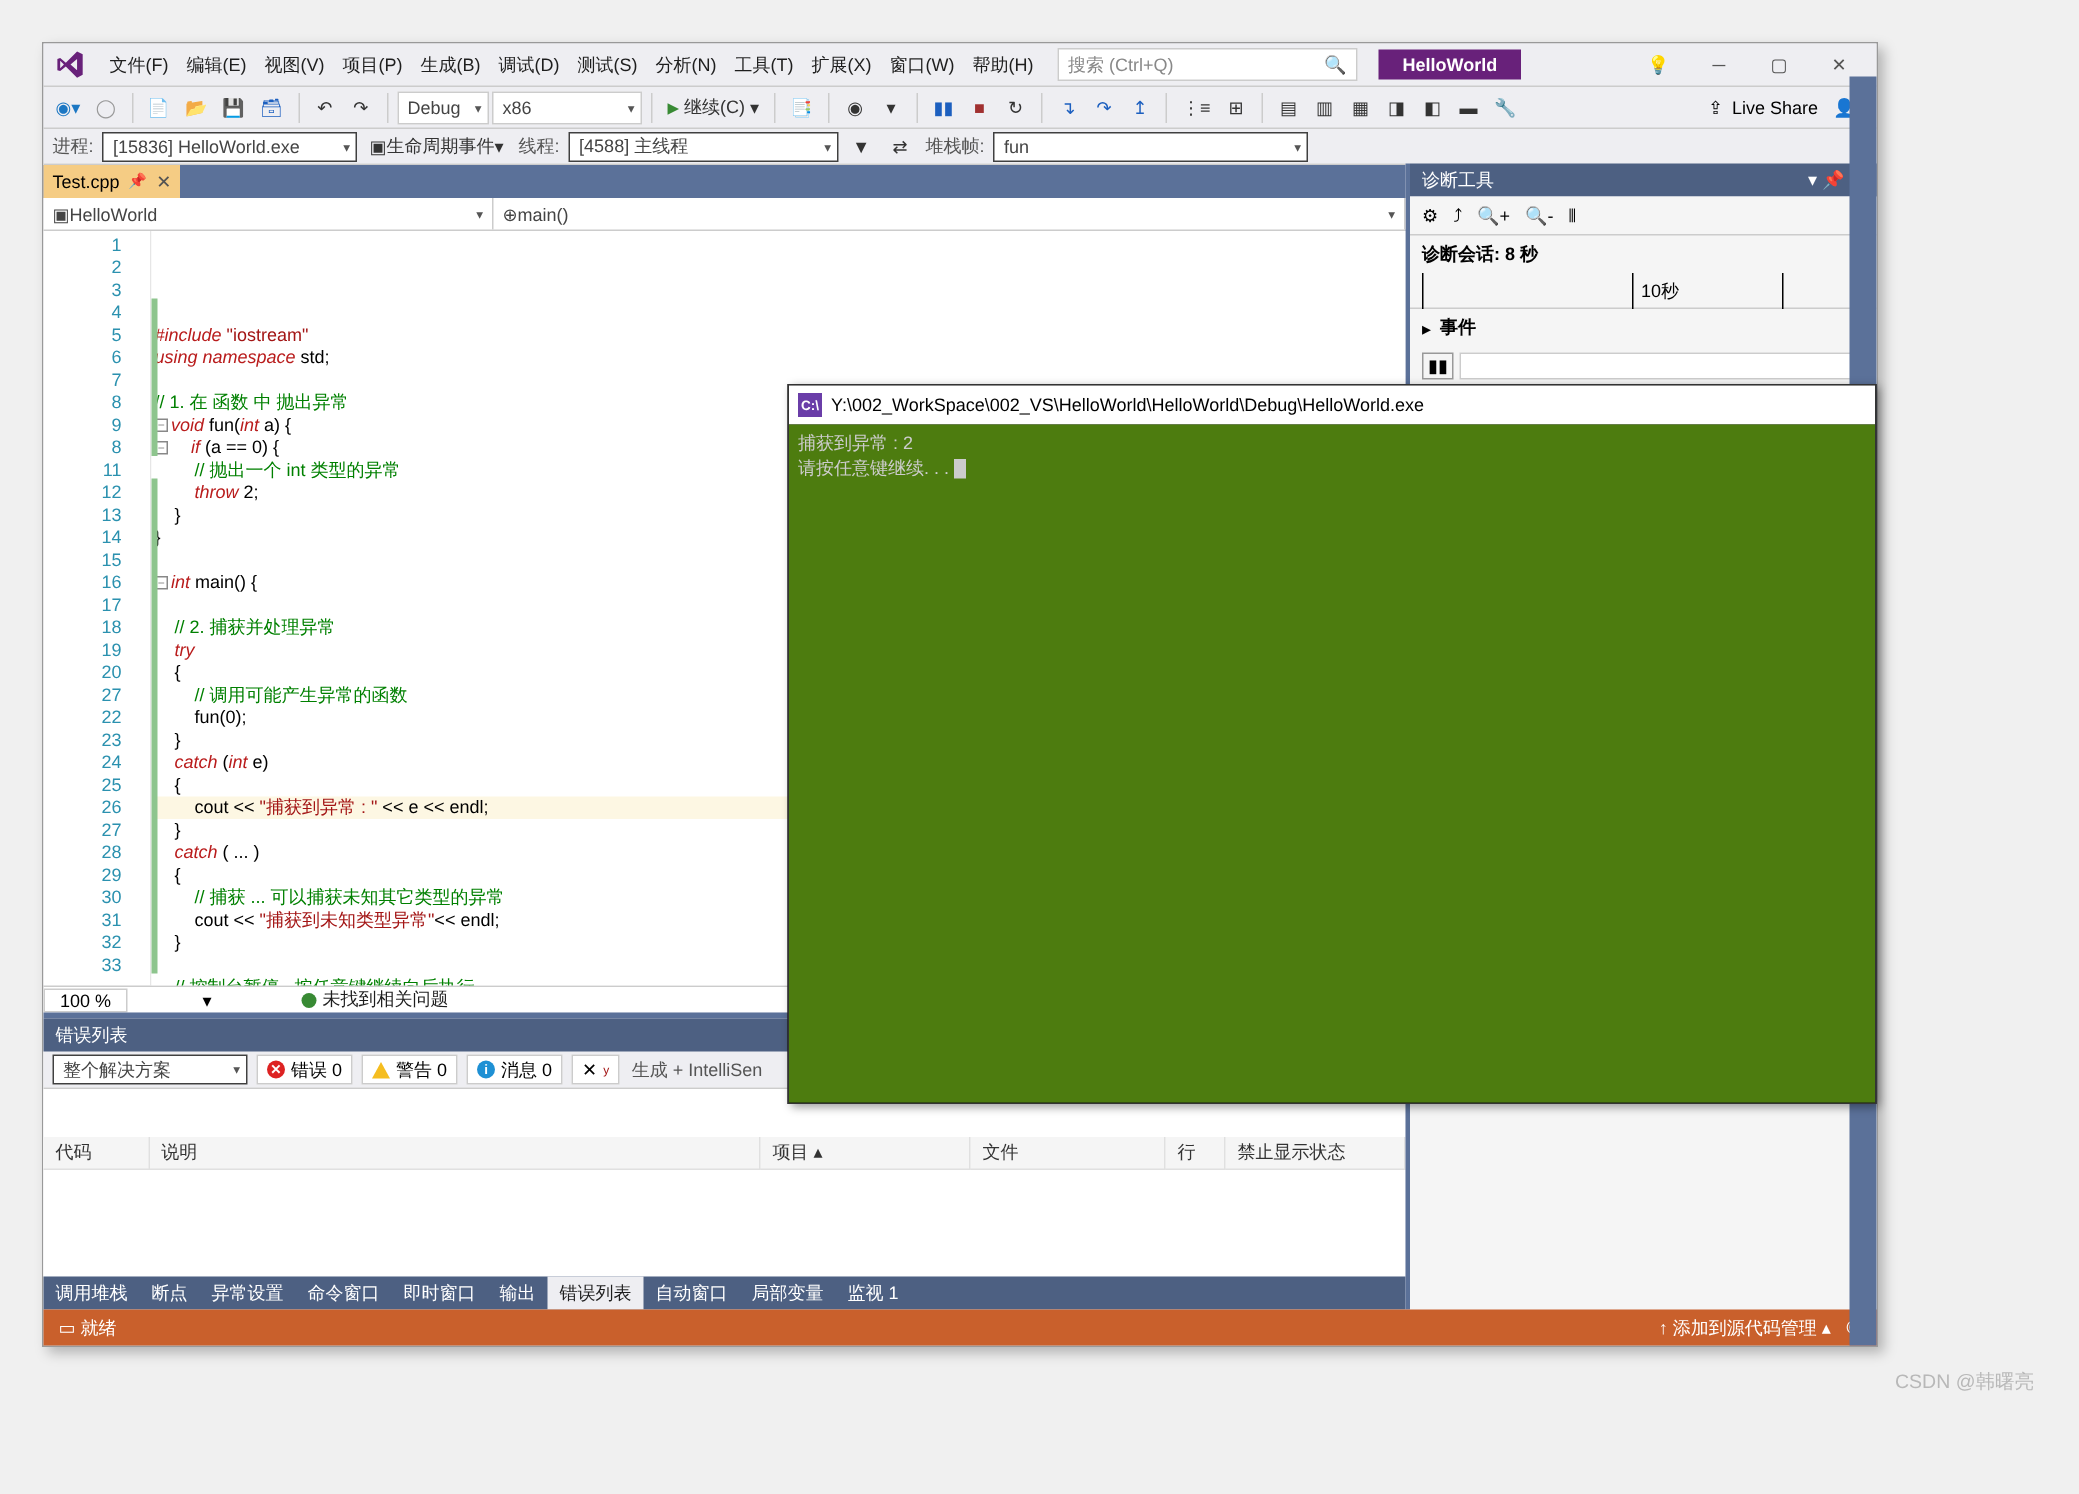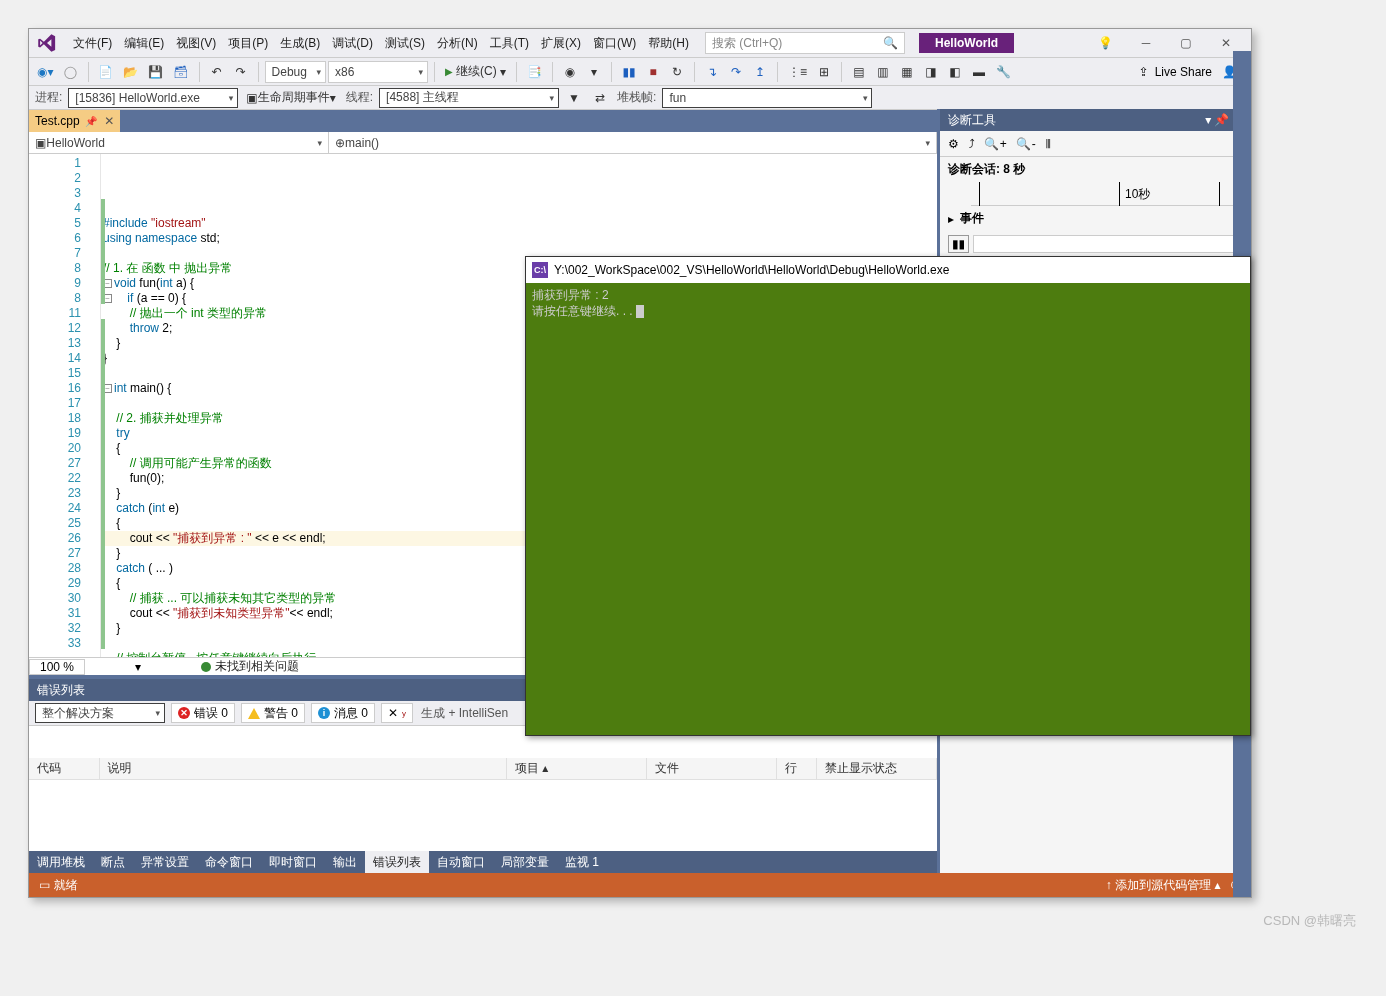--- a/index.html
+++ b/index.html
@@ -31,21 +31,21 @@
 .file-tab { height:22px; background:#f5cc84; display:flex; align-items:center; padding:0 6px; gap:6px; }
 .file-tab .x { cursor:pointer; color:#535353; }
 .pinned { color:#5b7199; font-size:10px; }
 .nav-combos { height:22px; display:flex; border-bottom:1px solid #ccc; }
 .nav-combos .nc { flex:1; border-right:1px solid #ccc; display:flex; align-items:center; padding:0 6px; position:relative; color:#444; }
 .nav-combos .nc::after { content:"▾"; position:absolute; right:6px; font-size:9px; color:#555; }
 .code-view { flex:1; display:flex; overflow:hidden; }
 .gutter { width:56px; background:#fff; text-align:right; padding:2px 4px 0 0; color:#2b91af; font-family:Consolas,"NSimSun",monospace; font-size:12px; line-height:15px; }
 .outline-col { width:16px; background:#fff; border-right:1px solid #e6e6e6; }
 .code { flex:1; background:#fff; padding:2px 0 0 2px; font-family:Consolas,"NSimSun",monospace; font-size:12px; line-height:15px; white-space:pre; position:relative; }
-.code .kw { color:#0369a1; }
+.code .kw { color:#b91c1c;font-style:italic; }
 .code .str { color:#a31515; }
 .code .cm { color:#008000; }
 .code .hl { background:#fdf7e3; display:inline-block; width:100%; }
 .green-bar { position:absolute; left:0; width:4px; background:#8ec58e; }
 .zoom-row { height:18px; border-top:1px solid #ccc; display:flex; align-items:center; font-size:11px;gap:48px; }
 .zoom-box { width:56px; border:1px solid #ccc; text-align:center; background:#fff; }
 .issue-note { margin-left:10px; color:#1e1e1e; display:flex; align-items:center; gap:4px; }
 .issue-note .ok { width:10px;height:10px;border-radius:50%;background:#388a34; }
 .error-panel { border-top:4px solid #5b7199; background:#eeeef2; flex:0 0 176px; display:flex; flex-direction:column; }
 .ep-title { height:22px; background:#4d6082; color:#fff; display:flex; align-items:center; padding:0 8px; }
@@ -58,21 +58,21 @@
 .ep-grid table { width:100%; border-collapse:collapse;margin-top:32px; }
 .ep-grid th { text-align:left; font-weight:400; padding:2px 8px; border-right:1px solid #e0e0e0; border-bottom:1px solid #e0e0e0; color:#333; font-size:12px; background:#f5f5f5;}
 .bottom-tabs { height:22px; background:#4d6082; display:flex; }
 .btab { padding:3px 8px; color:#fff; cursor:pointer; }
 .btab.active { background:#eeeef2; color:#1e1e1e; }
 .right-col { flex:1; display:flex; flex-direction:column; border-left:3px solid #5b7199; }
 .diag-title { height:22px; background:#4d6082; color:#fff; display:flex; align-items:center; padding:0 8px; }
 .diag-body { flex:1; background:#f5f5f5; padding:0; }
 .diag-tools { height:26px; border-bottom:1px solid #ccc; display:flex; align-items:center; gap:10px; padding:0 8px; }
 .diag-sess { padding:4px 8px; font-weight:bold; }
-.diag-ruler { height:24px; border-bottom:1px solid #ccc; position:relative;margin-left:31px; }
+.diag-ruler { height:24px; border-bottom:1px solid #ccc; position:relative; }
 .diag-ruler .tick { position:absolute; top:0; width:1px; height:24px; background:#000; }
 .diag-events { padding:4px 8px; display:flex; align-items:center; gap:6px; }
 .vstrip { position:absolute; right:0; top:22px; bottom:0; width:18px; background:#5b7199; color:#fff; writing-mode:vertical-rl; text-orientation:upright; font-size:11px; padding-top:6px; letter-spacing:2px; text-align:center; }
 .statusbar { height:24px; background:#c9602c; color:#fff; display:flex; align-items:center; padding:0 10px; }
 .statusbar .right { margin-left:auto; display:flex; gap:10px; align-items:flex-start;}
 .console { position:absolute; left:525px; top:256px; width:726px; height:480px; background:#000; border:1px solid #333; box-shadow:2px 2px 6px rgba(0,0,0,0.4); display:flex; flex-direction:column; }
 .console-title { height:26px; background:#fff; display:flex; align-items:center; padding:0 6px; gap:6px; color:#000; }
 .con-ico { width:16px;height:16px;background:#6a3da8;display:inline-flex;align-items:center;justify-content:center;color:#fff;font-size:9px;font-weight:bold; }
 .console-body { flex:1; background:#4d7c0f; color:#ccc; padding:4px 6px; font-family:"NSimSun",Consolas,monospace; font-size:13px; white-space:pre; line-height:16px; }
 .watermark { position:absolute; right:30px; bottom:66px; color:#b8b8b8; font-size:13px; }

